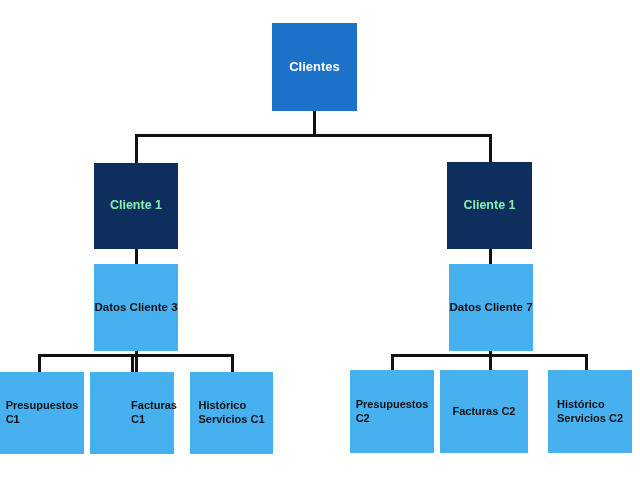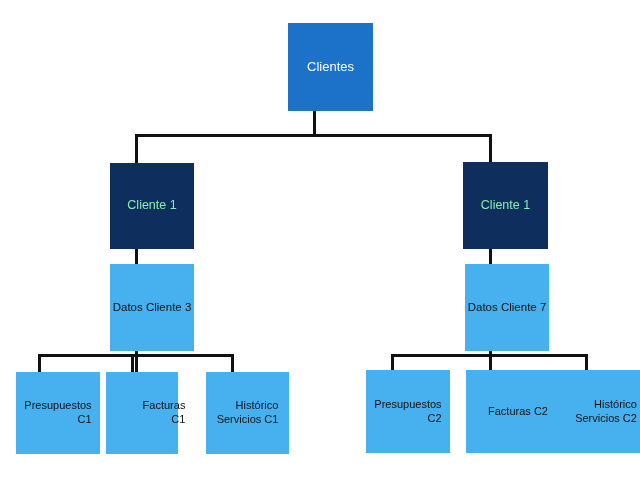--- a/index.html
+++ b/index.html
@@ -14,26 +14,25 @@
     background: #ffffff;
     overflow: hidden;
     font-family: "Liberation Sans", sans-serif;
   }
   .node {
     position: absolute;
     box-sizing: border-box;
     display: flex;
     align-items: center;
     justify-content: center;
-    text-align: right;
-    font-weight: normal;
+    text-align: left;
+    font-weight: bold;
     line-height: 1.25;
     white-space: pre-line;
     z-index: 2;
-    margin-left: 16px;
   }
   .node.root {
     background: #1c71c8;
     color: #ffffff;
     font-size: 13px;
   }
   .node.client {
     background: #0e2f5e;
     color: #86efac;
     font-size: 12.5px;
@@ -90,26 +89,26 @@
 
   <div class="node client" style="left:447px; top:162px; width:85px; height:87px;">Cliente 1</div>
 
   <div class="node data overflow-text" style="left:94px; top:264px; width:84px; height:87px;">Datos Cliente 3</div>
 
   <div class="node data overflow-text" style="left:449px; top:264px; width:84px; height:87px;">Datos Cliente 7</div>
 
   <div class="node leaf overflow-text" style="left:0px; top:372px; width:84px; height:82px;">Presupuestos
 C1</div>
 
-  <div class="node leaf" style="left:90px; top:372px; width:72px; height:82px;padding-left:44px;">Facturas C1</div>
+  <div class="node leaf" style="left:90px; top:372px; width:84px; height:82px;padding-left:44px;">Facturas C1</div>
 
   <div class="node leaf" style="left:190px; top:372px; width:83px; height:82px;">Histórico
 Servicios C1</div>
 
   <div class="node leaf" style="left:350px; top:370px; width:84px; height:83px;">Presupuestos
 C2</div>
 
-  <div class="node leaf" style="left:450px; top:370px; width:104px; height:83px;">Facturas C2</div>
+  <div class="node leaf" style="left:440px; top:370px; width:88px; height:83px;">Facturas C2</div>
 
   <div class="node leaf overflow-text" style="left:548px; top:370px; width:84px; height:83px;">Histórico
 Servicios C2</div>
 
 </div>
 
 </body></html>

